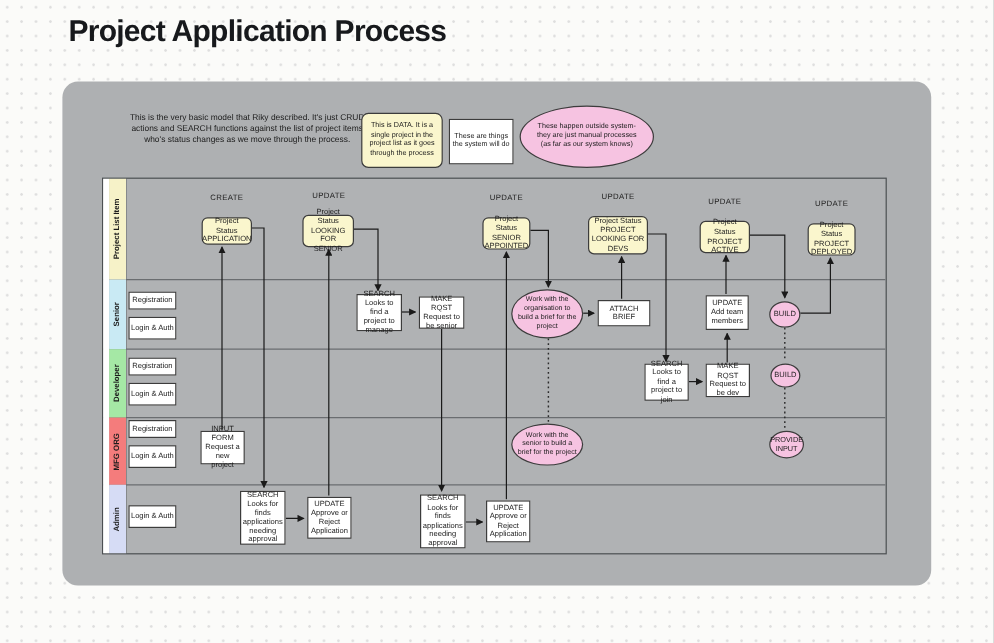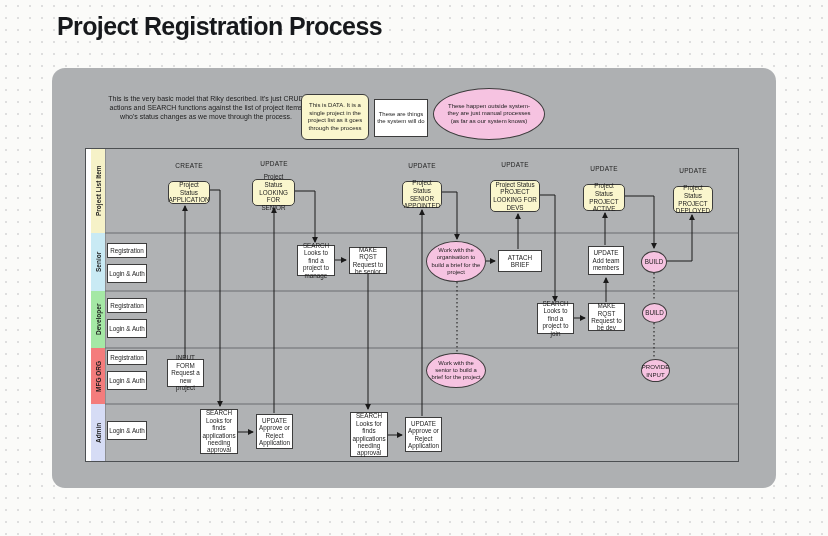--- a/index.html
+++ b/index.html
@@ -78,21 +78,21 @@
   }
   .auth{
     position:absolute;background:#ffffff;border:1px solid #3c3c3c;
     display:flex;align-items:center;justify-content:center;text-align:center;
     font-size:6.3px;line-height:1.15;color:#1c1c1c;box-sizing:border-box;padding:1px;
   }
 </style>
 </head>
 <body>
 
-<h1 class="page-title">Project Registration Process</h1>
+<h1 class="page-title">Project Application Process</h1>
 
 <div class="board">
 
   <div class="note-desc">This is the very basic model that Riky described. It's just CRUD actions and SEARCH functions against the list of project items who's status changes as we move through the process.</div>
   <div class="note-yellow">This is DATA. It is a single project in the project list as it goes through the process</div>
   <div class="note-white">These are things the system will do</div>
   <div class="note-pink">These happen outside system- they are just manual processes (as far as our system knows)</div>
 
   <div class="diagram">
 

